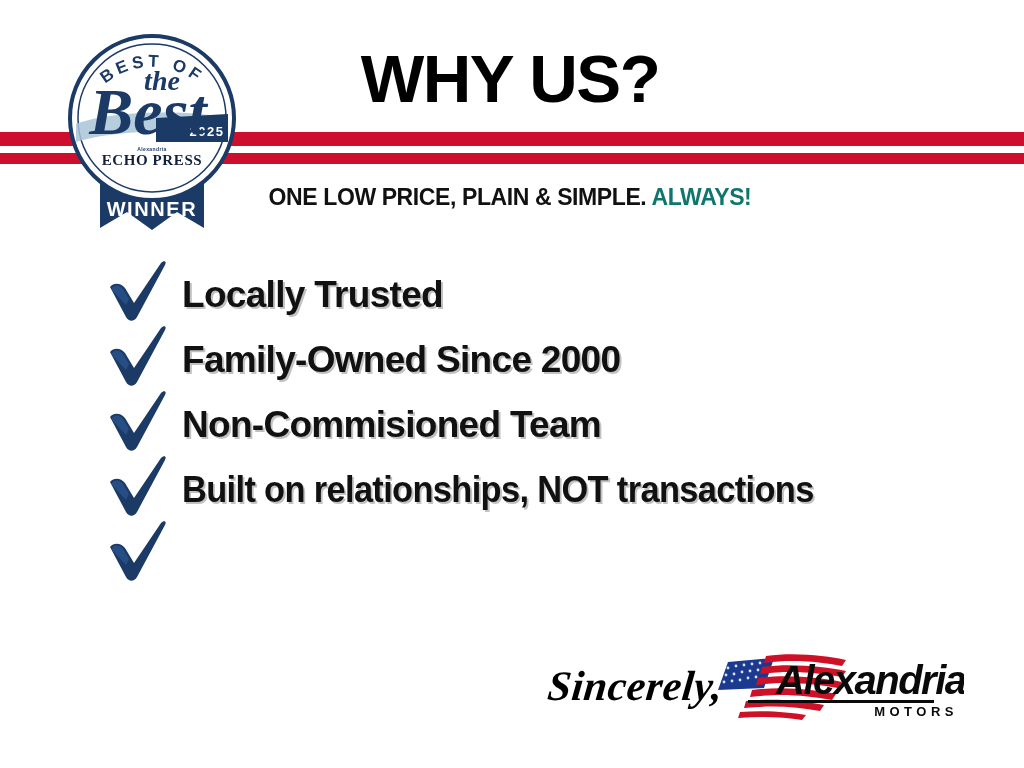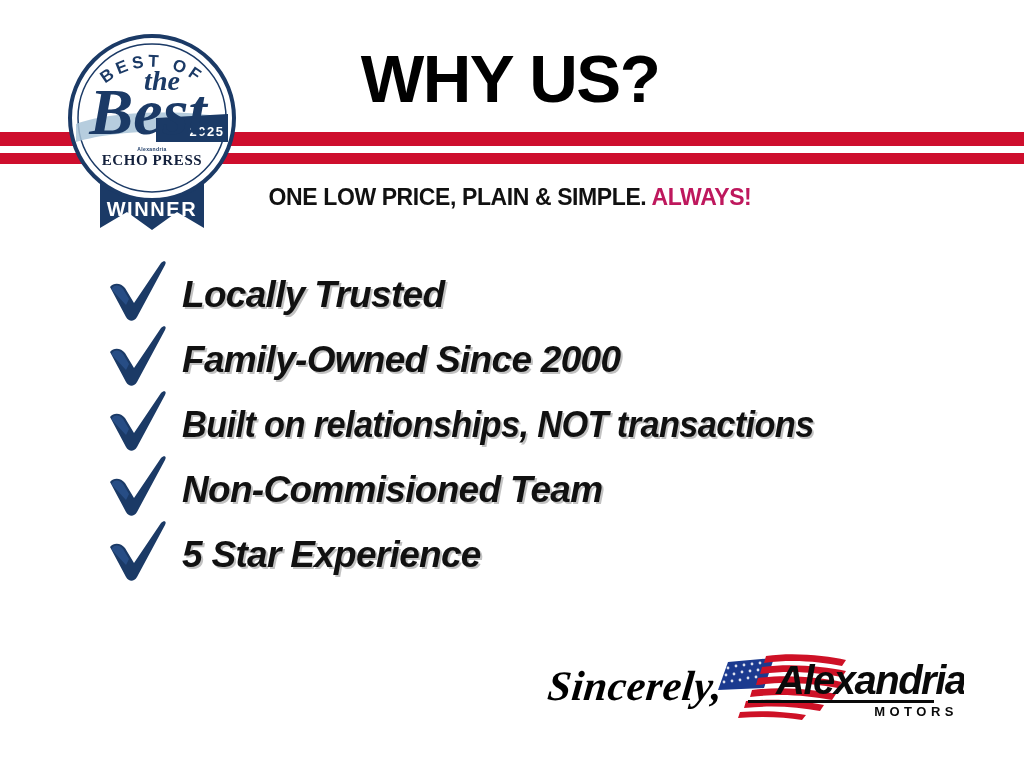--- a/index.html
+++ b/index.html
@@ -59,21 +59,21 @@
     width: 560px;
     text-align: center;
     font-family: "Liberation Sans", sans-serif;
     font-weight: 700;
     font-size: 23px;
     line-height: 26px;
     letter-spacing: -0.4px;
     color: #111111;
     white-space: nowrap;
   }
-  .tagline .always { color: #be185d; }
+  .tagline .always { color: #0f766e; }
 
   
   .badge {
     position: absolute;
     left: 52px;
     top: 18px;
     width: 200px;
     height: 222px;
   }
   .badge svg { display: block; }
@@ -83,21 +83,20 @@
     position: absolute;
     left: 104px;
     top: 262px;
     width: 900px;
   }
   .benefit-row {
     position: relative;
     height: 65px;
     display: flex;
     align-items: center;
-    font-style: italic;
   }
   .check {
     width: 72px;
     height: 62px;
     flex: 0 0 72px;
     position: relative;
     margin-top: -6px;
   }
   .check svg { display: block; }
   .benefit-label {
@@ -211,42 +210,41 @@
       <span class="benefit-label">Family-Owned Since 2000</span>
     </div>
 
     <div class="benefit-row">
       <span class="check">
         <svg width="72" height="62" viewBox="0 0 72 62" xmlns="http://www.w3.org/2000/svg">
           <path d="M 6 26 C 10 21, 17 22, 21 27 L 30 42 L 57 2 C 60 -1, 63 0, 61 4 L 33 56 C 30 61, 25 61, 22 56 Z" fill="#1B3A66"></path>
           <path d="M 8 27 C 11 23, 16 24, 19 28 L 25 38 L 22 44 L 8 29 Z" fill="#2C5490" opacity="0.75"></path>
         </svg>
       </span>
+      <span class="benefit-label">Non-Commisioned Team</span>
+    </div>
+
+    <div class="benefit-row">
+      <span class="check">
+        <svg width="72" height="62" viewBox="0 0 72 62" xmlns="http://www.w3.org/2000/svg">
+          <path d="M 6 26 C 10 21, 17 22, 21 27 L 30 42 L 57 2 C 60 -1, 63 0, 61 4 L 33 56 C 30 61, 25 61, 22 56 Z" fill="#1B3A66"></path>
+          <path d="M 8 27 C 11 23, 16 24, 19 28 L 25 38 L 22 44 L 8 29 Z" fill="#2C5490" opacity="0.75"></path>
+        </svg>
+      </span>
       <span class="benefit-label squeeze">Built on relationships, NOT transactions</span>
     </div>
 
-    <div class="benefit-row">
-      <span class="check">
-        <svg width="72" height="62" viewBox="0 0 72 62" xmlns="http://www.w3.org/2000/svg">
-          <path d="M 6 26 C 10 21, 17 22, 21 27 L 30 42 L 57 2 C 60 -1, 63 0, 61 4 L 33 56 C 30 61, 25 61, 22 56 Z" fill="#1B3A66"></path>
-          <path d="M 8 27 C 11 23, 16 24, 19 28 L 25 38 L 22 44 L 8 29 Z" fill="#2C5490" opacity="0.75"></path>
-        </svg>
-      </span>
-      <span class="benefit-label">Non-Commisioned Team</span>
-    </div>
-
-
-    <div class="benefit-row">
-      <span class="check">
-        <svg width="72" height="62" viewBox="0 0 72 62" xmlns="http://www.w3.org/2000/svg">
-          <path d="M 6 26 C 10 21, 17 22, 21 27 L 30 42 L 57 2 C 60 -1, 63 0, 61 4 L 33 56 C 30 61, 25 61, 22 56 Z" fill="#1B3A66"></path>
-          <path d="M 8 27 C 11 23, 16 24, 19 28 L 25 38 L 22 44 L 8 29 Z" fill="#2C5490" opacity="0.75"></path>
-        </svg>
-      </span>
-      <span class="benefit-label">5 Star Experience</span>
+
+    <div class="benefit-row">
+      <span class="check">
+        <svg width="72" height="62" viewBox="0 0 72 62" xmlns="http://www.w3.org/2000/svg">
+          <path d="M 6 26 C 10 21, 17 22, 21 27 L 30 42 L 57 2 C 60 -1, 63 0, 61 4 L 33 56 C 30 61, 25 61, 22 56 Z" fill="#1B3A66"></path>
+          <path d="M 8 27 C 11 23, 16 24, 19 28 L 25 38 L 22 44 L 8 29 Z" fill="#2C5490" opacity="0.75"></path>
+        </svg>
+      </span>
     </div>
 
   </div>
 
   <div class="signature">Sincerely,</div>
 
   <div class="logo">
     <svg width="258" height="78" viewBox="0 0 258 78" xmlns="http://www.w3.org/2000/svg">
 
       <g>

